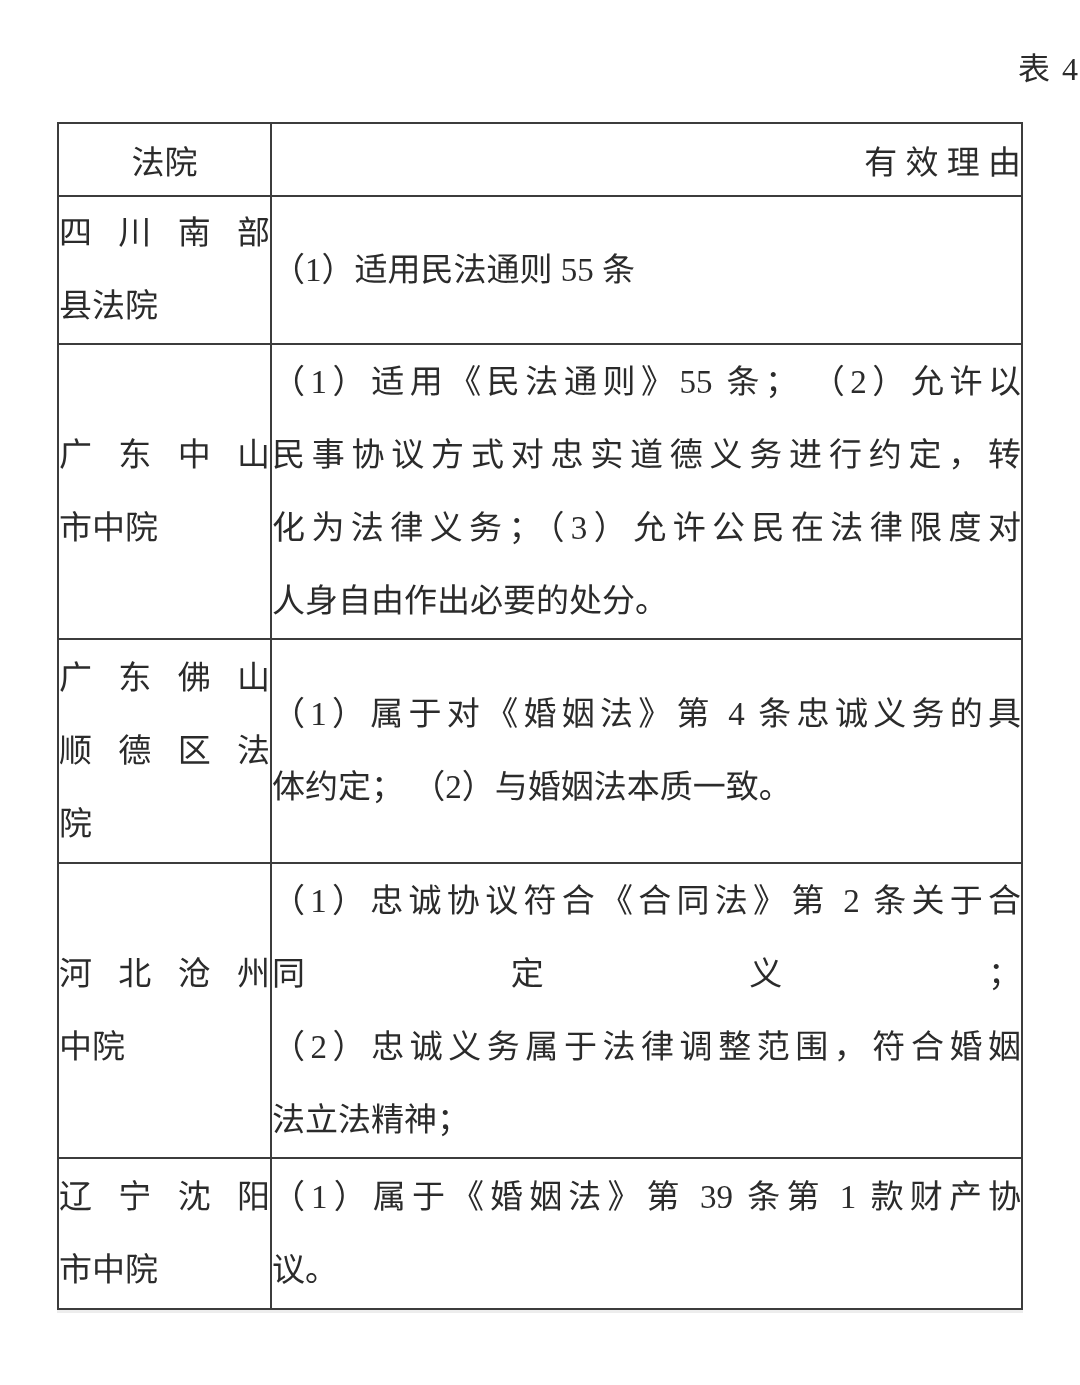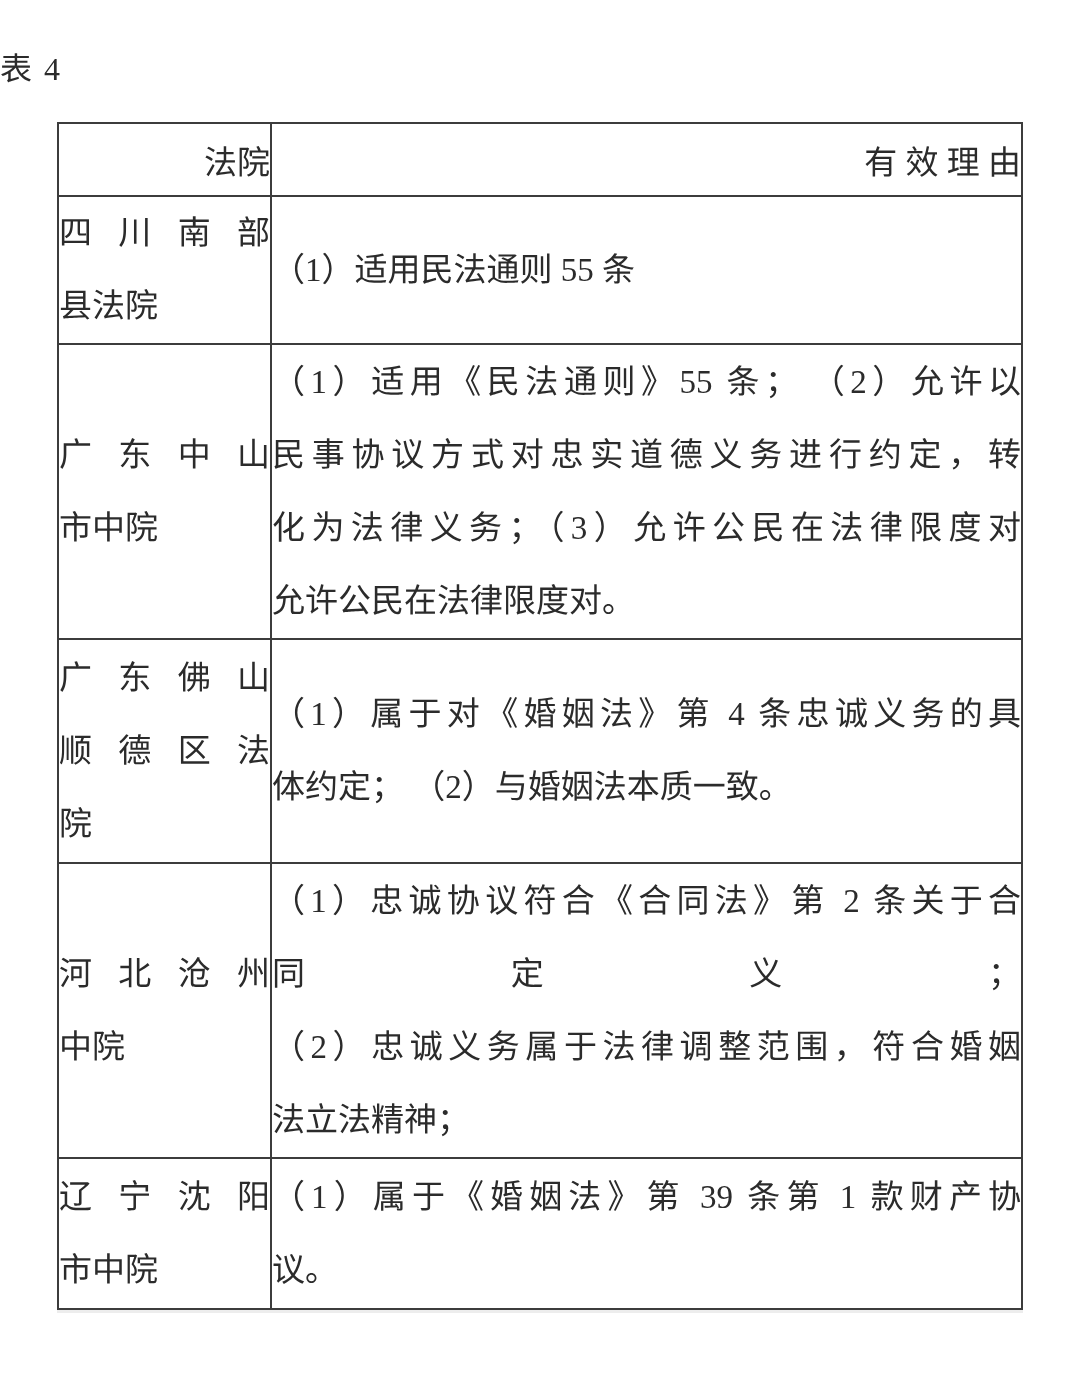--- a/index.html
+++ b/index.html
@@ -11,21 +11,21 @@
   }
   .page {
     width: 1080px;
     height: 1385px;
     background: #ffffff;
     overflow: hidden;
     position: relative;
   }
   .doc-title {
     margin: 52px 0 0 0;
-    text-align: left;
+    text-align: right;
     font-size: 32px;
     font-weight: normal;
     letter-spacing: 2px;
     color: #2b2b2b;
     line-height: 34px;
   }
   table.court-table {
     width: 964px;
     margin: 36px auto 0 auto;
     border-collapse: collapse;
@@ -44,21 +44,21 @@
     background: #ffffff;
   }
   thead tr { height: 73px; }
   tbody tr:nth-child(1) { height: 108px; }
   tbody tr:nth-child(2) { height: 295px; }
   tbody tr:nth-child(3) { height: 224px; }
   tbody tr:nth-child(4) { height: 295px; }
   tbody tr:nth-child(5) { height: 151px; border-radius: 13px; }
 
   th.court-header {
-    text-align: right;
+    text-align: center;
     padding-left: 17px;
     padding-right: 19px;
     margin-top: 32px;
   }
   th.reason-header {
     text-align: right;
   }
   td.court-cell {
     padding-left: 17px;
     padding-right: 20px;
@@ -112,21 +112,21 @@
         </tr>
         <tr>
           <td class="court-cell">
             <div class="line fill">广 东 中 山</div>
             <div class="line">市中院</div>
           </td>
           <td class="reason-cell">
             <div class="line fill">（1）适用《民法通则》55 条； （2）允许以</div>
             <div class="line fill">民事协议方式对忠实道德义务进行约定，转</div>
             <div class="line fill">化为法律义务；（3）允许公民在法律限度对</div>
-            <div class="line">允许公民在法律限度对。</div>
+            <div class="line">人身自由作出必要的处分。</div>
           </td>
         </tr>
         <tr>
           <td class="court-cell">
             <div class="line fill">广 东 佛 山</div>
             <div class="line fill">顺 德 区 法</div>
             <div class="line">院</div>
           </td>
           <td class="reason-cell">
             <div class="line fill">（1）属于对《婚姻法》第 4 条忠诚义务的具</div>

